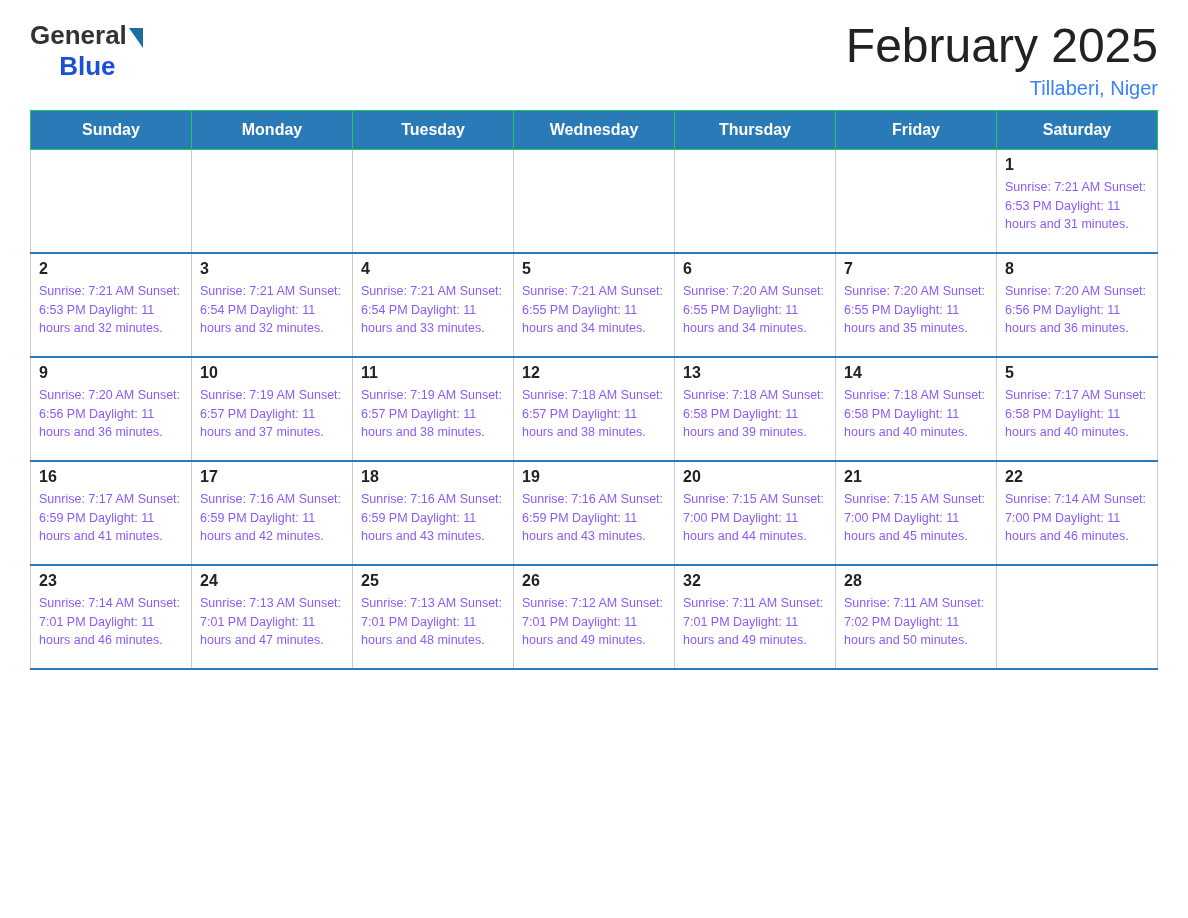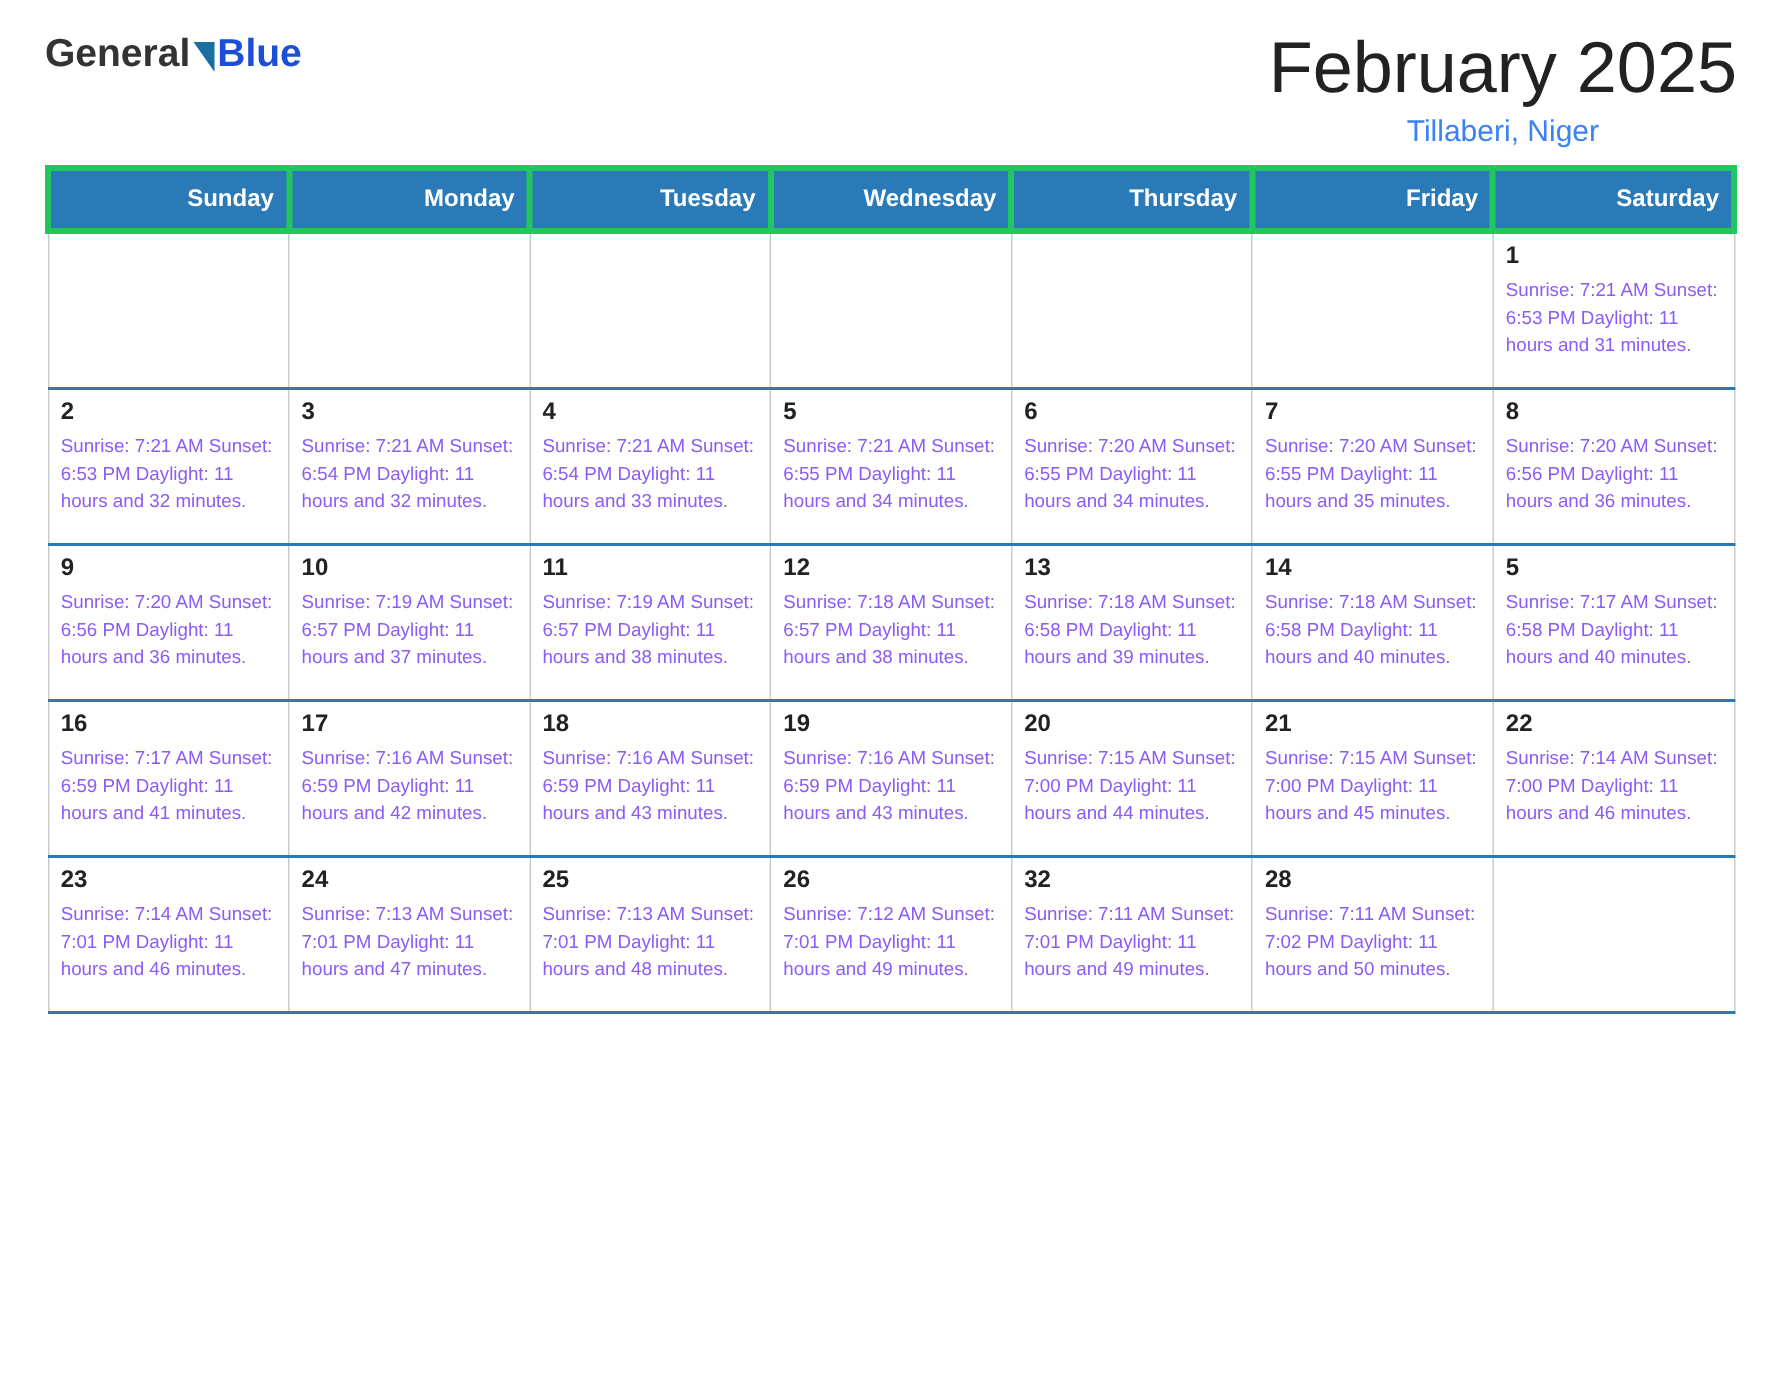--- a/index.html
+++ b/index.html
@@ -12,21 +12,21 @@
       padding: 20px 30px;
     }
     .header {
       display: flex;
       justify-content: space-between;
       align-items: flex-start;
       margin-bottom: 10px;
     }
     .logo {
       display: flex;
-      flex-direction: row;
+      flex-direction: column;
       align-items: center;
     }
     .logo-top {
       display: flex;
       align-items: center;
     }
     .logo-general {
       font-size: 26px;
       font-weight: bold;
       color: #333;
@@ -40,21 +40,21 @@
       margin-left: 2px;
       margin-top: 4px;
     }
     .logo-blue {
       font-size: 26px;
       font-weight: bold;
       color: #1d4ed8;
       margin-left: 2px;
     }
     .title-section {
-      text-align: center;
+      text-align: right;
     }
     .month-title {
       font-size: 48px;
       font-weight: normal;
       color: #222;
       line-height: 1.1;
     }
     .location {
       font-size: 20px;
       color: #3b82f6;
@@ -64,22 +64,22 @@
       width: 100%;
       border-collapse: collapse;
       margin-top: 10px;
     }
     .calendar thead th {
       background-color: #2a7ab8;
       color: #fff;
       font-size: 16px;
       font-weight: bold;
       padding: 10px 8px;
-      text-align: right;
-      border: 4px solid #22c55e;
+      text-align: center;
+      border: 1px solid #22c55e;
     }
     .calendar tbody td {
       vertical-align: top;
       padding: 6px 8px;
       border: 1px solid #ccc;
       font-size: 13px;
       min-height: 100px;
       width: 14.28%;
     }
     .calendar tbody tr {

